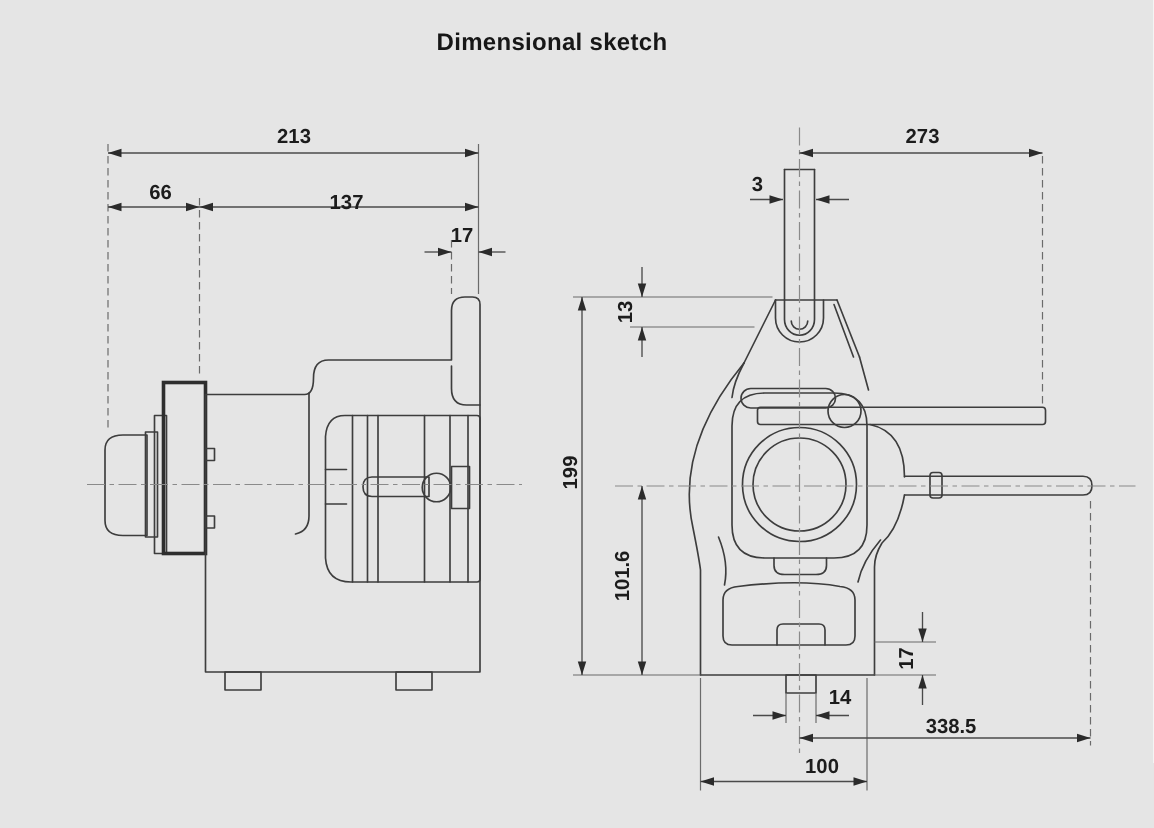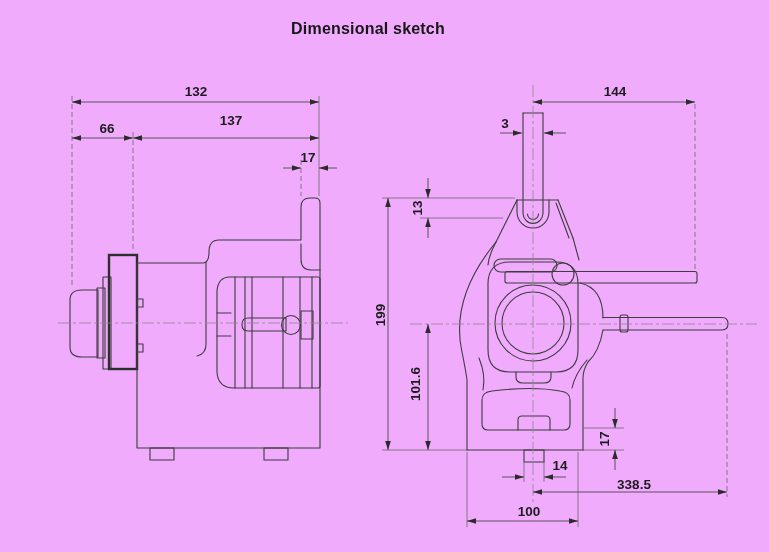--- a/index.html
+++ b/index.html
@@ -1,19 +1,19 @@
 <!DOCTYPE html>
 <html><head>
 <meta charset="utf-8">
 <style>
   html,body{margin:0;padding:0;background:#ffffff;}
   .sheet{
     position:relative;
     width:769px;height:552px;
-    background:#f0abfc;
+    background:#e5e5e5;
     overflow:hidden;
     font-family:"Liberation Sans", sans-serif;
   }
   .title{
     position:absolute;
     left:368px;top:29px;
     transform:translate(-50%,-50%);
     font-size:16px;
     font-weight:600;
     color:#171717;
@@ -195,28 +195,28 @@
       <line class="dimln" x1="533" y1="492" x2="727" y2="492"></line>
       <polygon class="arr" points="533,492 542,489.2 542,494.8"></polygon>
       <polygon class="arr" points="727,492 718,489.2 718,494.8"></polygon>
 
       <line class="dimln" x1="467" y1="521" x2="578" y2="521"></line>
       <polygon class="arr" points="467,521 476,518.2 476,523.8"></polygon>
       <polygon class="arr" points="578,521 569,518.2 569,523.8"></polygon>
     </g>
   </svg>
 
-  <span class="dim" style="left:196px;top:91px">132</span>
+  <span class="dim" style="left:196px;top:91px">213</span>
   <span class="dim" style="left:107px;top:128px">66</span>
-  <span class="dim" style="left:231px;top:120px">137</span>
+  <span class="dim" style="left:231px;top:135px">137</span>
   <span class="dim" style="left:308px;top:157px">17</span>
 
-  <span class="dim" style="left:615px;top:91px">144</span>
+  <span class="dim" style="left:615px;top:91px">273</span>
   <span class="dim" style="left:505px;top:123px">3</span>
   <span class="dim rot" style="left:417px;top:208px">13</span>
   <span class="dim rot" style="left:380px;top:315px">199</span>
   <span class="dim rot" style="left:415px;top:384px">101.6</span>
   <span class="dim rot" style="left:604px;top:439px">17</span>
   <span class="dim" style="left:560px;top:465px">14</span>
   <span class="dim" style="left:634px;top:484px">338.5</span>
-  <span class="dim" style="left:529px;top:511px">100</span>
+  <span class="dim" style="left:548px;top:511px">100</span>
 
 </div>
 
 </body></html>

